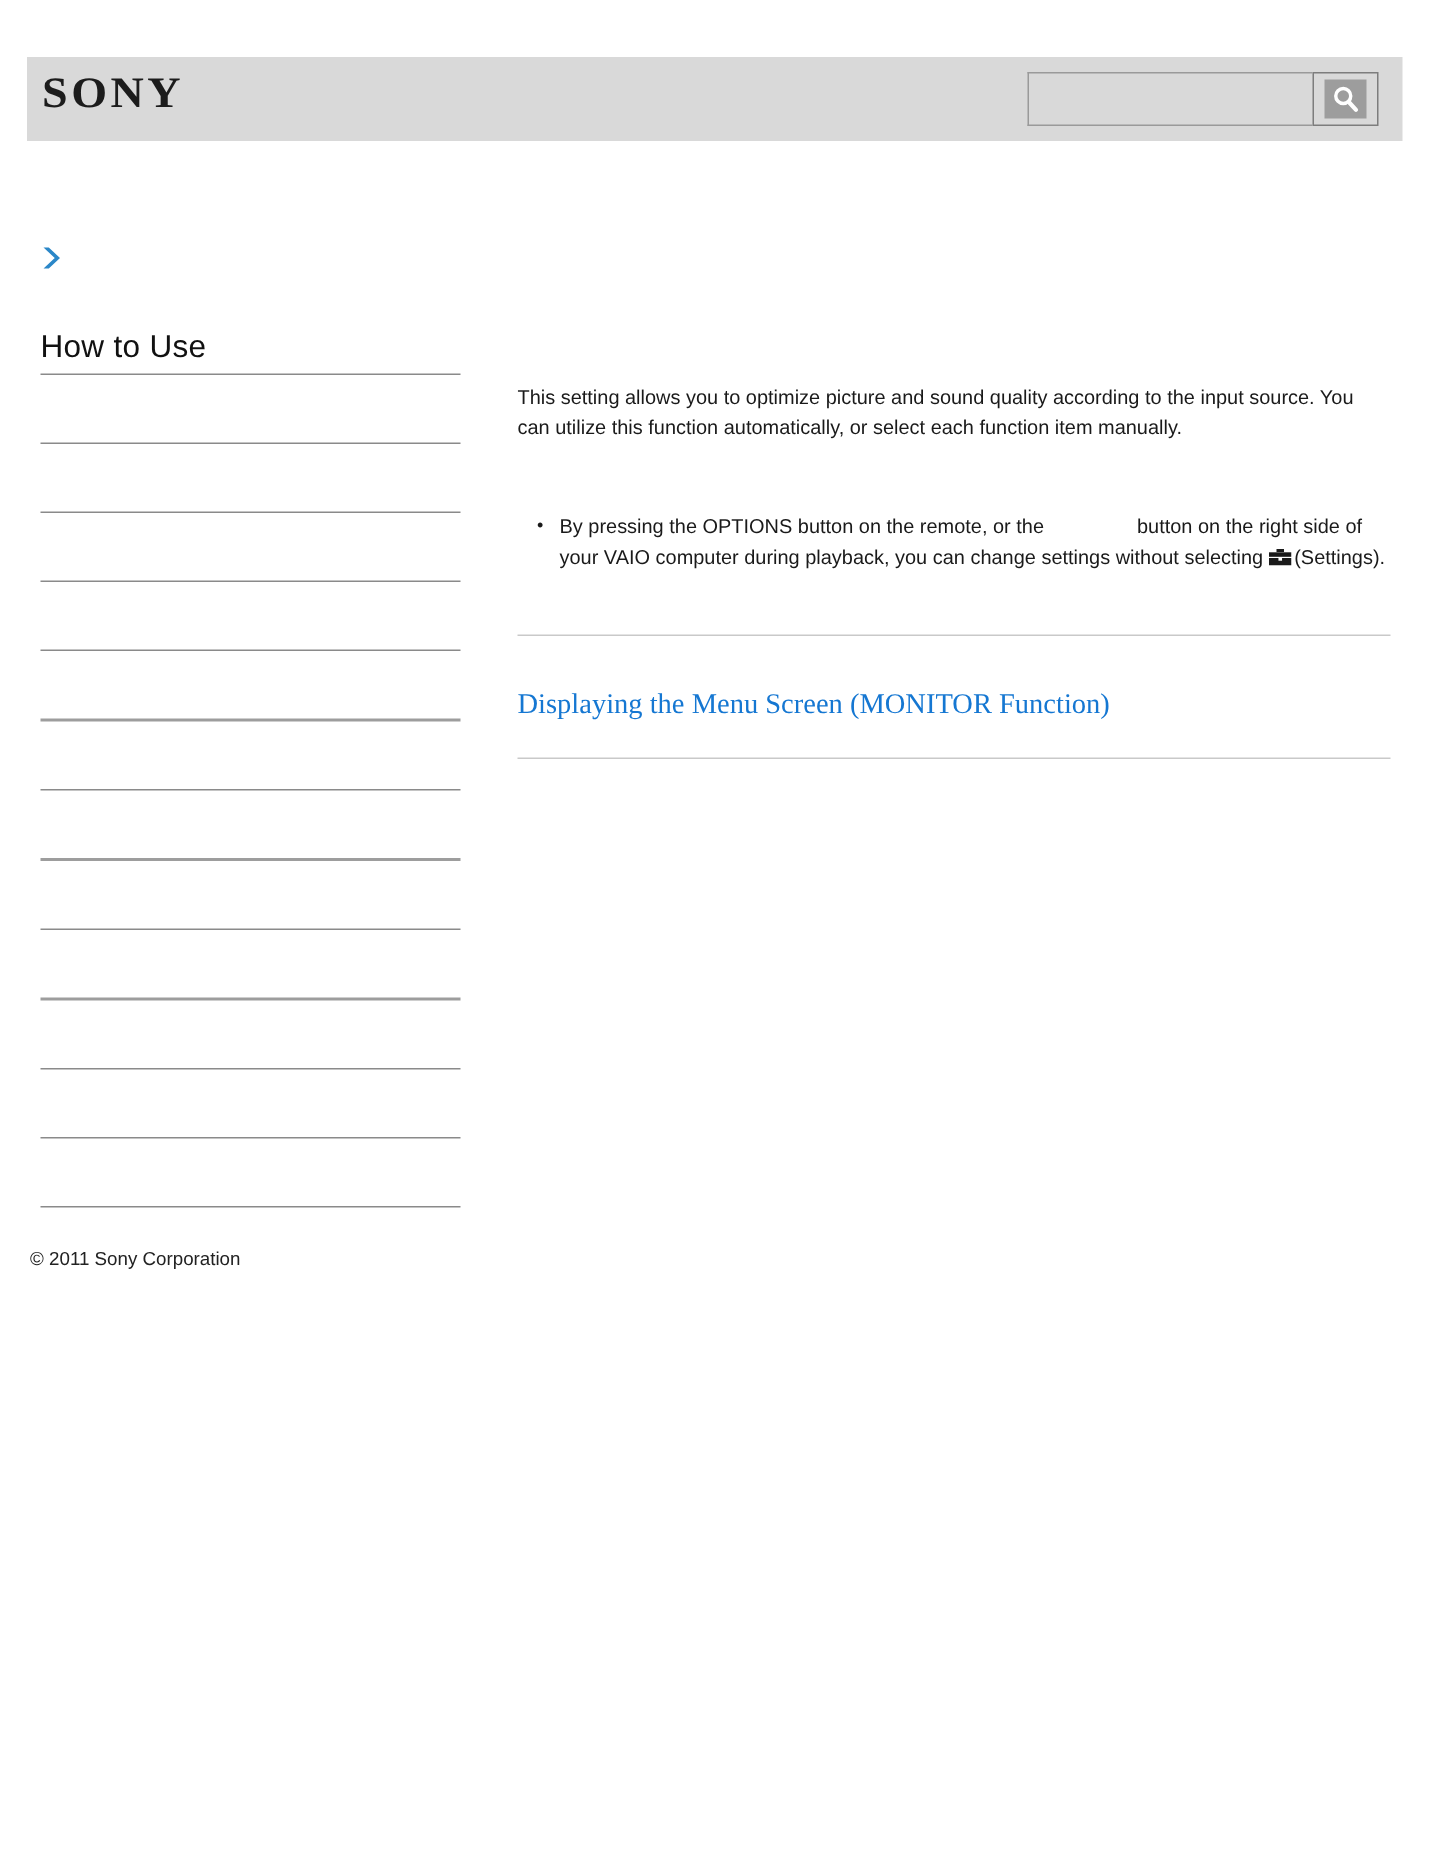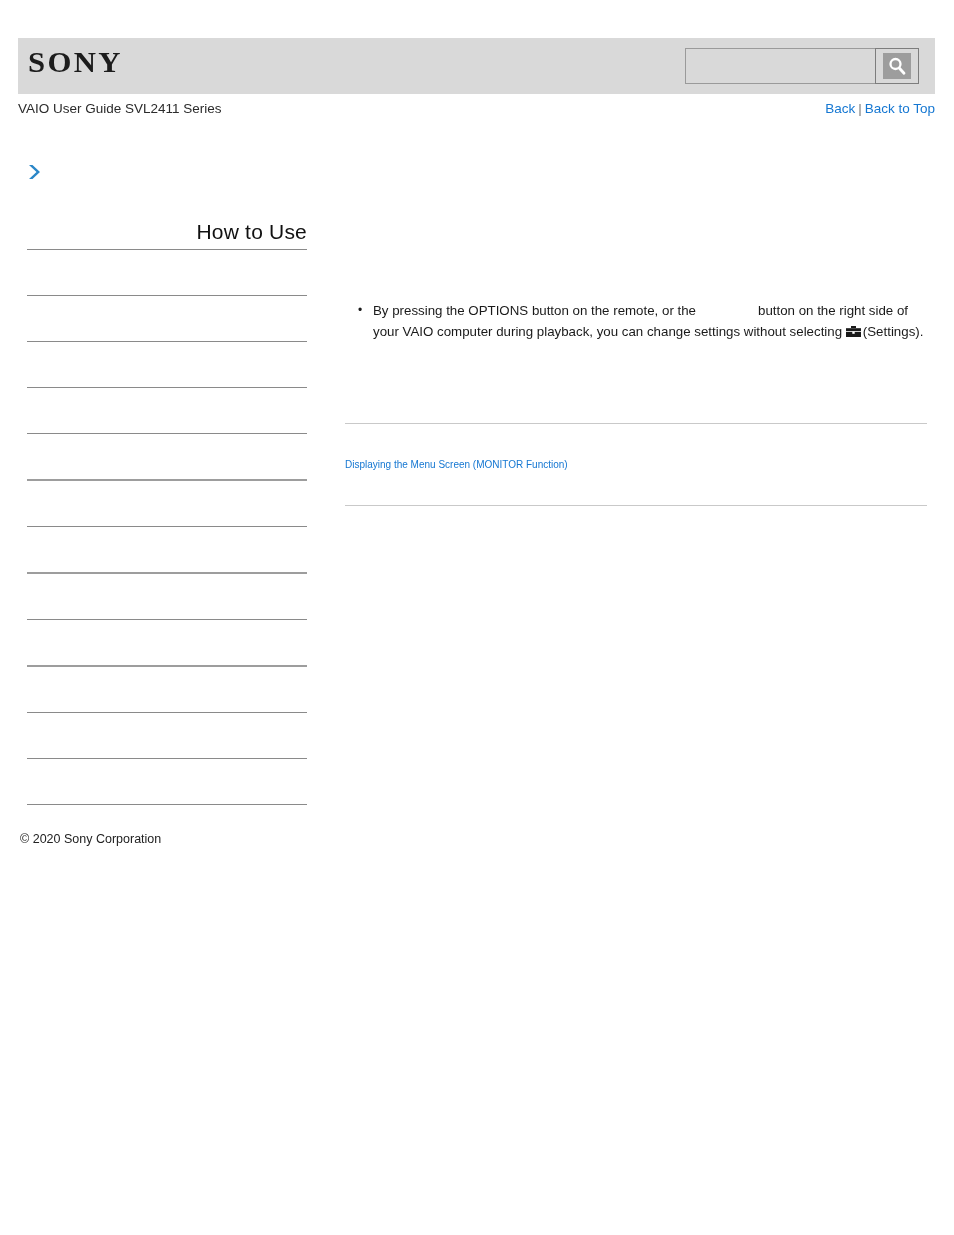--- a/index.html
+++ b/index.html
@@ -140,21 +140,20 @@
     top: 220px;
     width: 280px;
   }
   .sidebar-title {
     font-size: 21px;
     font-weight: normal;
     color: #111;
     margin: 0;
     padding: 0 0 5px 0;
     letter-spacing: 0.2px;
-    text-align: right;
   }
   .sb-rule {
     width: 280px;
     height: 0;
     border: 0;
     border-top: 1px solid #8a8a8a;
     margin: 0;
   }
   .sb-rule.thick {
     border-top: 2px solid #9d9d9d;
@@ -233,24 +232,25 @@
     margin: 0;
     position: absolute;
     left: 0;
   }
   .rule-top { top: 168px; }
   .rule-bottom { top: 250px; }
   .related-link {
     position: absolute;
     left: 0;
     top: 204px;
-    font-size: 10px;
+    font-size: 19px;
     color: #1577d2;
     text-decoration: none;
     white-space: nowrap;
+    font-family: Liberation Serif, serif;
   }
 
   
   .page-number {
     position: absolute;
     left: 0;
     top: 1177px;
     width: 954px;
     text-align: center;
     font-size: 12.5px;
@@ -271,26 +271,20 @@
         <span class="search-icon-box">
           <svg width="20" height="20" viewBox="0 0 20 20">
             <circle cx="8.5" cy="8" r="5" fill="none" stroke="#ffffff" stroke-width="2.3"></circle>
             <line x1="12.2" y1="12" x2="17" y2="17.2" stroke="#ffffff" stroke-width="2.8" stroke-linecap="round"></line>
           </svg>
         </span>
       </button>
     </div>
   </div>
 
-  <div class="topline">
-    <span class="guide-title">VAIO User Guide SVL2411 Series</span>
-    <span class="nav-links">
-      <a href="#">Back</a><span class="nav-sep">|</span><a href="#">Back to Top</a>
-    </span>
-  </div>
 
   <div class="chevron-icon">
     <svg width="20" height="20" viewBox="0 0 20 20">
       <path d="M5 3 L12.5 10 L5 17 L8.5 17 L16 10 L8.5 3 Z" fill="#2b87c8"></path>
     </svg>
   </div>
 
   <div class="sidebar">
     <h2 class="sidebar-title">How to Use</h2>
 
@@ -350,23 +344,27 @@
       </div>
 
     <hr class="sb-rule">
     <div class="sb-item">
         <span class="sb-item-label"></span>
       </div>
 
     <hr class="sb-rule">
   </div>
 
-  <div class="copyright">© 2020 Sony Corporation</div>
+  <div class="copyright">© 2011 Sony Corporation</div>
 
   <div class="content">
+    <p>
+      <span>This setting allows you to optimize picture and sound quality according to the input source.</span>
+      <span>You can utilize this function automatically, or select each function item manually.</span>
+    </p>
 
     <ul>
       <li><span>By pressing the OPTIONS button on the remote, or the</span><span class="gap-icon"></span><span>button on the right side of your VAIO computer during playback, you can change settings without selecting</span>
         <span class="toolbox-icon">
           <svg width="15" height="11" viewBox="0 0 15 11">
             <rect x="5" y="0" width="5" height="2" fill="#1a1a1a"></rect>
             <rect x="0" y="2.2" width="15" height="3" fill="#1a1a1a"></rect>
             <rect x="0" y="6" width="15" height="5" fill="#1a1a1a"></rect>
             <rect x="6.3" y="5.6" width="2.4" height="2.2" fill="#ffffff"></rect>
           </svg>

